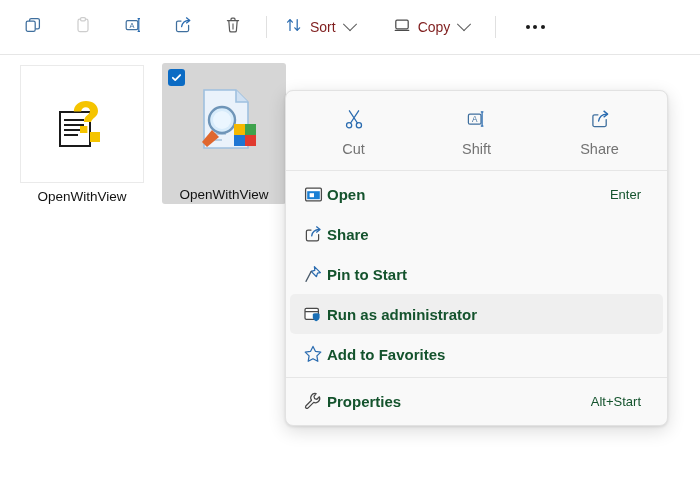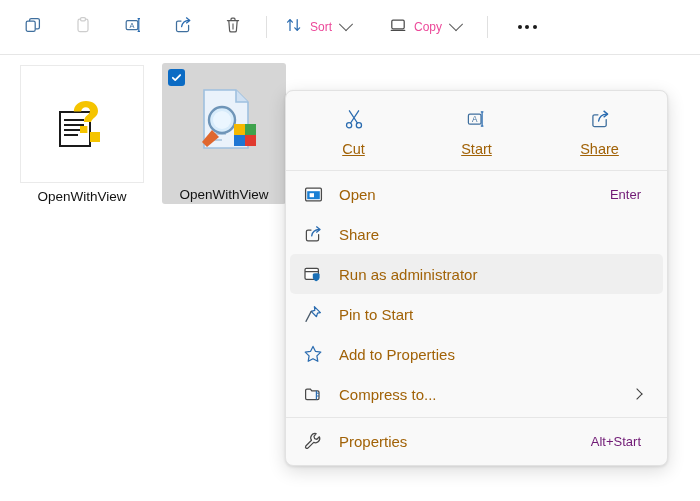--- a/index.html
+++ b/index.html
@@ -34,22 +34,22 @@
     display: flex;
     align-items: center;
     justify-content: center;
     gap: 7px;
     border-radius: 4px;
     cursor: default;
     padding: 0 6px;
   }
   .tb-btn.labeled { padding: 0 10px; }
   .tb-label {
-    font-size: 12px;
-    color: #ec4899;
+    font-size: 14px;
+    color: #7f1d1d;
     white-space: nowrap;
   }
   .tb-sep {
     width: 1px;
     height: 22px;
     background: #e0e0e0;
     margin: 0 8px;
   }
   .chev-dn {
     width: 9px; height: 9px;
@@ -137,22 +137,21 @@
     padding: 5px 0 4px 0;
     border-radius: 5px;
     display: flex;
     flex-direction: column;
     align-items: center;
     gap: 7px;
     cursor: default;
   }
   .ctx-icobtn .cap {
     font-size: 14.5px;
-    color: #a16207;
-    text-decoration: underline;
+    color: #737373;
   }
   .ctx-sep {
     height: 1px;
     background: #e6e6e6;
     margin: 3px 0;
   }
   .ctx-item {
     height: 40px;
     display: flex;
     align-items: center;
@@ -167,28 +166,29 @@
   }
   .ctx-item .ico {
     width: 24px;
     display: flex;
     align-items: center;
     justify-content: center;
     flex: 0 0 24px;
   }
   .ctx-item .lbl {
     font-size: 15px;
-    color: #a16207;
-    margin-left: 14px;
+    color: #14532d;
+    margin-left: 2px;
     flex: 1 1 auto;
     white-space: nowrap;
+    font-weight: bold;
   }
   .ctx-item .sc {
     font-size: 13px;
-    color: #701a75;
+    color: #14532d;
     margin-left: auto;
     padding-right: 12px;
     white-space: nowrap;
   }
   .sub-chev {
     width: 7px; height: 7px;
     border-right: 1.4px solid #3d3d3d;
     border-top: 1.4px solid #3d3d3d;
     transform: rotate(45deg);
     margin-right: 12px;
@@ -353,21 +353,21 @@
 
 
     <div class="ctx-icobtn">
       <span class="ico">
         <svg width="23" height="22" viewBox="0 0 23 22" fill="none">
           <rect x="3.4" y="6.2" width="12.6" height="10" rx="1.5" stroke="#3f6f9e" stroke-width="1.25"></rect>
           <text x="9.7" y="14" font-family="Liberation Sans, sans-serif" font-size="8.2" fill="#3f6f9e" text-anchor="middle">A</text>
           <path d="M15.8 3.9h2.6M17.1 3.9v14.3M15.8 18.2h2.6" stroke="#2b6cb0" stroke-width="1.25"></path>
         </svg>
       </span>
-      <span class="cap">Start</span>
+      <span class="cap">Shift</span>
     </div>
 
     <div class="ctx-icobtn">
       <span class="ico">
         <svg width="22" height="22" viewBox="0 0 22 22" fill="none">
           <path d="M17.2 11.6v5.3a1.7 1.7 0 0 1-1.7 1.7H5.6a1.7 1.7 0 0 1-1.7-1.7V8.5a1.7 1.7 0 0 1 1.7-1.7h3.3" stroke="#3f6f9e" stroke-width="1.3" stroke-linecap="round"></path>
           <path d="M9.6 13C10.4 8.5 13.5 6.3 17.7 6.1" stroke="#2b6cb0" stroke-width="1.4" stroke-linecap="round"></path>
           <path d="M14.6 2.9 18.6 6.1l-4 3.2" stroke="#2b6cb0" stroke-width="1.4" stroke-linejoin="round" fill="none"></path>
         </svg>
       </span>
@@ -395,64 +395,53 @@
       <svg width="20" height="20" viewBox="0 0 20 20" fill="none">
         <path d="M15.6 10.6v4.6a1.6 1.6 0 0 1-1.6 1.6H5a1.6 1.6 0 0 1-1.6-1.6V7.6A1.6 1.6 0 0 1 5 6h3" stroke="#4a4a4a" stroke-width="1.25" stroke-linecap="round"></path>
         <path d="M8.7 11.8C9.4 7.8 12.3 5.7 16.2 5.5" stroke="#2b6cb0" stroke-width="1.35" stroke-linecap="round"></path>
         <path d="M13.3 2.5 17 5.5l-3.7 3" stroke="#2b6cb0" stroke-width="1.35" stroke-linejoin="round" fill="none"></path>
       </svg>
     </span>
     <span class="lbl">Share</span>
     <span class="sc"></span>
   </div>
 
+  <div class="ctx-item">
+    <span class="ico">
+      <svg width="20" height="20" viewBox="0 0 20 20" fill="none">
+        <path d="M11.4 2.6 17.4 8.6l-2.9.5-1 3.6-5.3-5.3 3.6-1z" stroke="#2b6cb0" stroke-width="1.25" stroke-linejoin="round"></path>
+        <path d="M8.2 7.4 3 17.4" stroke="#4a5a6a" stroke-width="1.25" stroke-linecap="round"></path>
+      </svg>
+    </span>
+    <span class="lbl">Pin to Start</span>
+    <span class="sc"></span>
+  </div>
+
   <div class="ctx-item hl">
     <span class="ico">
       <svg width="20" height="20" viewBox="0 0 20 20">
         <rect x="2" y="4.4" width="13.4" height="11" rx="1.4" fill="#ffffff" stroke="#4a4a4a" stroke-width="1.25"></rect>
         <path d="M2 7.6h13.4" stroke="#4a4a4a" stroke-width="1.1"></path>
         <path d="M13.2 9.2c1.8 0 3.4.7 3.4.7v3.5c0 2.2-3.4 3.8-3.4 3.8s-3.4-1.6-3.4-3.8V9.9s1.6-.7 3.4-.7z" fill="#1a6fb5"></path>
       </svg>
     </span>
     <span class="lbl">Run as administrator</span>
     <span class="sc"></span>
   </div>
 
   <div class="ctx-item">
     <span class="ico">
       <svg width="20" height="20" viewBox="0 0 20 20" fill="none">
-        <path d="M11.4 2.6 17.4 8.6l-2.9.5-1 3.6-5.3-5.3 3.6-1z" stroke="#2b6cb0" stroke-width="1.25" stroke-linejoin="round"></path>
-        <path d="M8.2 7.4 3 17.4" stroke="#4a5a6a" stroke-width="1.25" stroke-linecap="round"></path>
-      </svg>
-    </span>
-    <span class="lbl">Pin to Start</span>
+        <path d="M10 2.4l2.4 4.9 5.4.8-3.9 3.8.9 5.4-4.8-2.6-4.8 2.6.9-5.4L2.2 8.1l5.4-.8z" stroke="#2b6cb0" stroke-width="1.25" stroke-linejoin="round"></path>
+      </svg>
+    </span>
+    <span class="lbl">Add to Favorites</span>
     <span class="sc"></span>
   </div>
 
-  <div class="ctx-item">
-    <span class="ico">
-      <svg width="20" height="20" viewBox="0 0 20 20" fill="none">
-        <path d="M10 2.4l2.4 4.9 5.4.8-3.9 3.8.9 5.4-4.8-2.6-4.8 2.6.9-5.4L2.2 8.1l5.4-.8z" stroke="#2b6cb0" stroke-width="1.25" stroke-linejoin="round"></path>
-      </svg>
-    </span>
-    <span class="lbl">Add to Properties</span>
-    <span class="sc"></span>
-  </div>
-
-  <div class="ctx-item">
-    <span class="ico">
-      <svg width="20" height="20" viewBox="0 0 20 20" fill="none">
-        <path d="M2.6 6.4a1.4 1.4 0 0 1 1.4-1.4h3.4l1.4 1.8h5.8a1.4 1.4 0 0 1 1.4 1.4v6a1.4 1.4 0 0 1-1.4 1.4H4a1.4 1.4 0 0 1-1.4-1.4z" stroke="#4a4a4a" stroke-width="1.25"></path>
-        <path d="M13.4 6.8v8.8" stroke="#2b6cb0" stroke-width="1.2"></path>
-        <path d="M15 8.4v1.6M15 11.2v1.6" stroke="#2b6cb0" stroke-width="1.3"></path>
-      </svg>
-    </span>
-    <span class="lbl">Compress to...</span>
-    <span class="sub-chev"></span>
-  </div>
 
   <div class="ctx-sep"></div>
 
 
   <div class="ctx-item">
     <span class="ico">
       <svg width="20" height="20" viewBox="0 0 20 20" fill="none">
         <path d="M13.1 2.6a4.3 4.3 0 0 0-4.6 6.6L2.8 15a1.5 1.5 0 0 0 2.1 2.1l5.8-5.7a4.3 4.3 0 0 0 5.7-5.6l-2.5 2.5-2.3-.6-.6-2.3z" stroke="#4a4a4a" stroke-width="1.25" stroke-linejoin="round"></path>
       </svg>
     </span>

